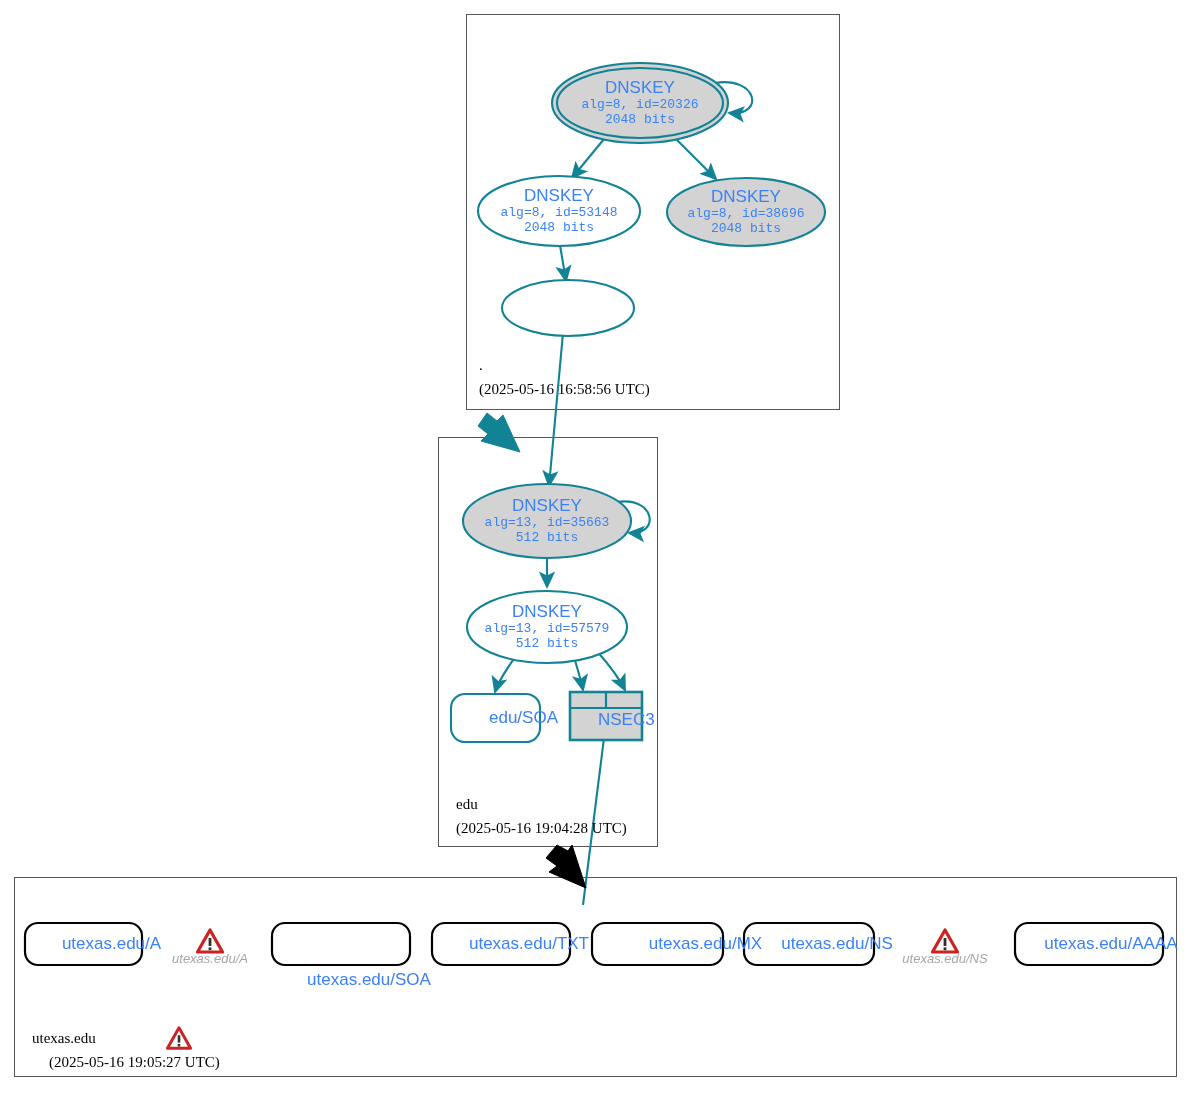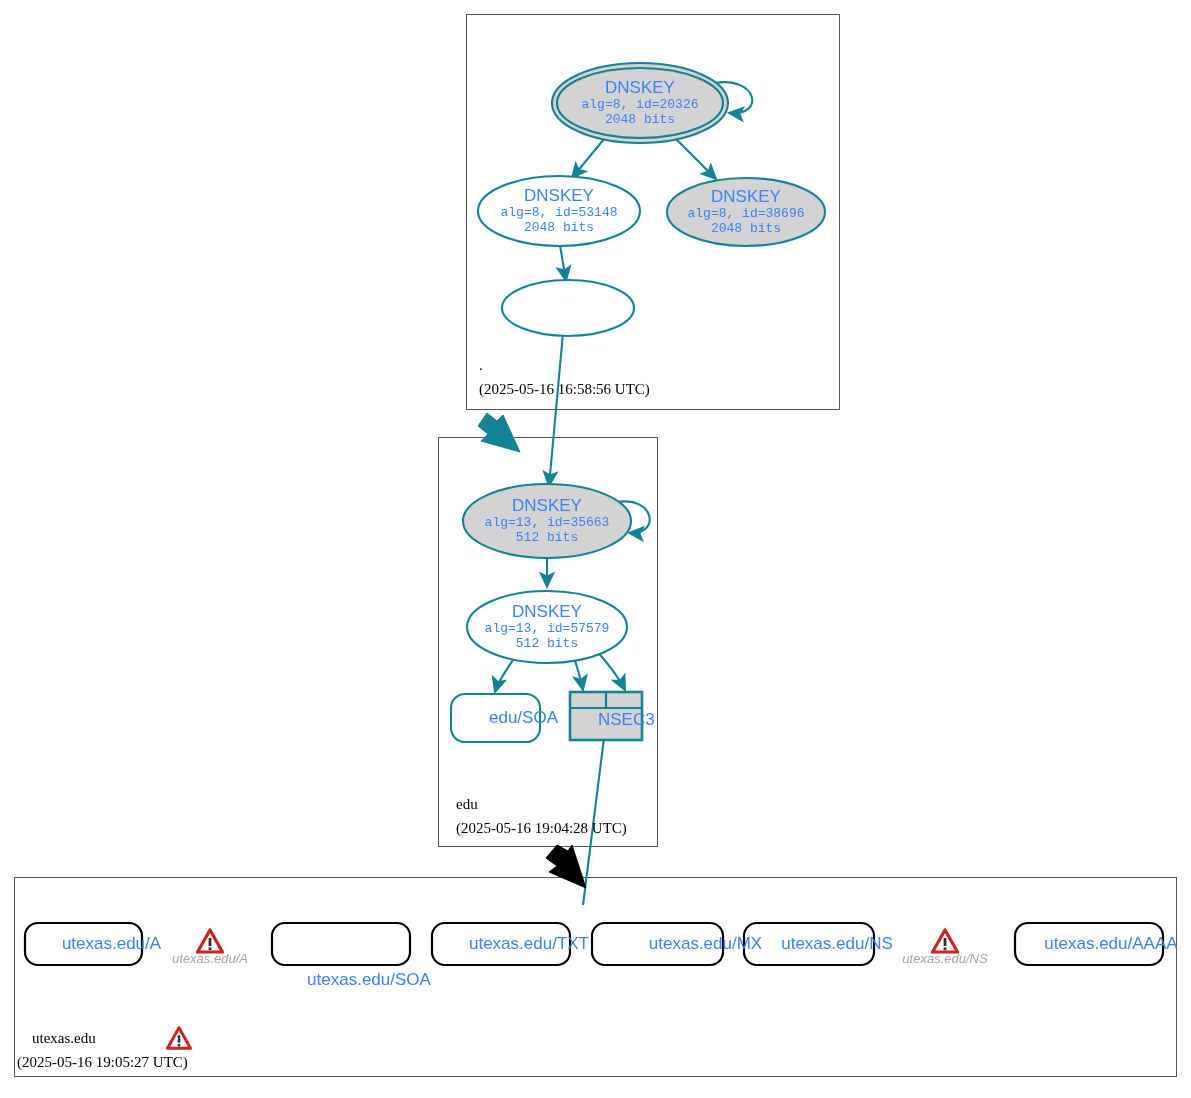--- a/index.html
+++ b/index.html
@@ -213,15 +213,15 @@
   <div class="zone-label zone-time" style="left:456px; top:820px;">(2025-05-16 19:04:28 UTC)</div>
 
   <div class="zone-label zone-name" style="left:32px; top:1030px;">utexas.edu</div>
   <div class="warn-icon" style="left:166px; top:1026px;">
     <svg width="26" height="24" viewBox="0 0 28 26">
       <path d="M14,2 L26.5,24 L1.5,24 Z" fill="#ffffff" stroke="#cc2222" stroke-width="3.2" stroke-linejoin="round"></path>
       <rect x="12.6" y="10" width="2.8" height="8" fill="#33302e"></rect>
       <rect x="12.6" y="19.4" width="2.8" height="2.8" fill="#33302e"></rect>
     </svg>
   </div>
-  <div class="zone-label zone-time" style="left:17px; top:1054px;">(2025-05-16 19:05:27 UTC)</div>
+  <div class="zone-label zone-time" style="left:49px; top:1054px;">(2025-05-16 19:05:27 UTC)</div>
 
 </div>
 
 </body></html>

